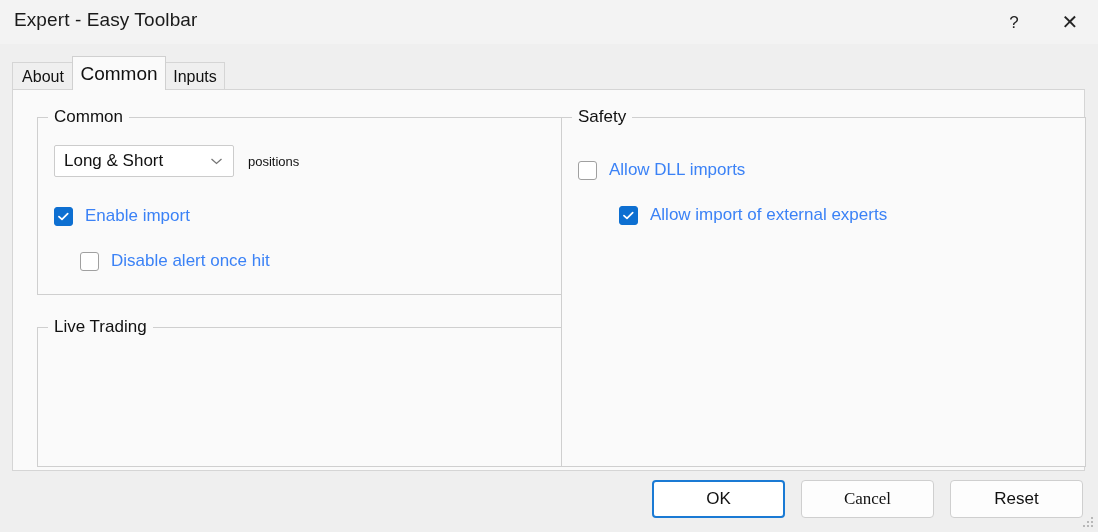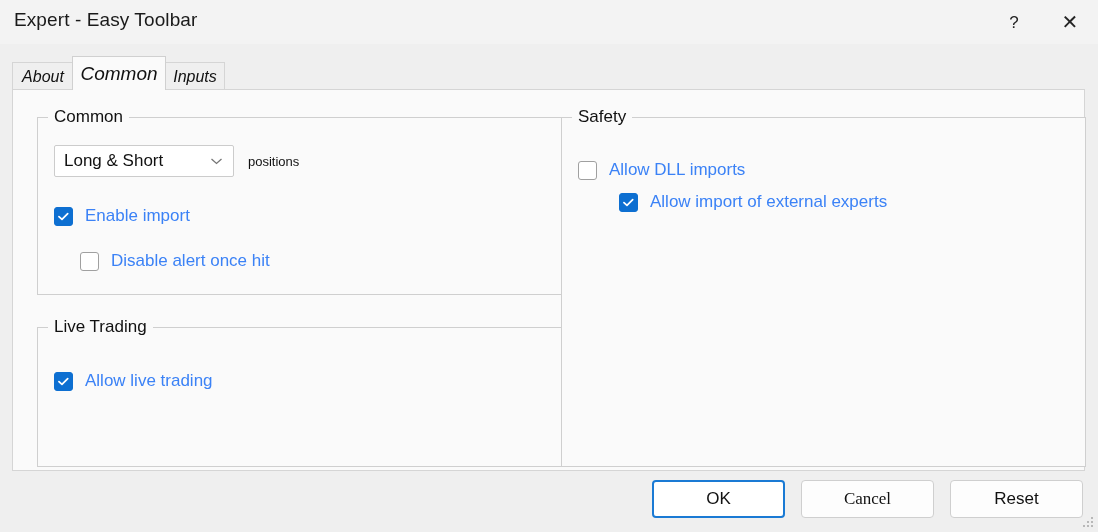--- a/index.html
+++ b/index.html
@@ -61,21 +61,20 @@
     font-family: "Liberation Sans", sans-serif;
   }
   .tb-btn.close .glyph { font-size: 20px; font-weight: 300; }
 
   
   .tabstrip {
     position: absolute;
     left: 0; top: 44px;
     width: 1098px; height: 46px;
     background: #efefef;
-    font-style: italic;
   }
   .tab {
     position: absolute;
     bottom: 0;
     background: #efefef;
     border: 1px solid #d5d5d5;
     border-bottom: none;
     display: flex;
     align-items: center;
     justify-content: center;
@@ -197,21 +196,21 @@
     white-space: nowrap;
   }
 
   
   #cb-enable-alerts   { left: 16px;  top: 88px; }
   #cb-disable-alert   { left: 42px;  top: 133px; }
   
   #cb-allow-live      { left: 16px;  top: 43px; }
   
   #cb-allow-dll       { left: 16px;  top: 42px; }
-  #cb-allow-import    { left: 16px;  top: 74px; padding-left: 41px; }
+  #cb-allow-import    { left: 16px;  top: 87px; padding-left: 41px; }
 
   
   .buttonbar {
     position: absolute;
     left: 0; top: 472px;
     width: 1098px; height: 60px;
     background: #efefef;
     padding-left: 24px;
   }
   .btn {
@@ -303,28 +302,20 @@
         <span class="cb-box off">
           
         </span>
         <span class="cb-label">Disable alert once hit</span>
       </div>
     </div>
 
     <div class="groupbox" id="group-livetrade">
       <div class="legend">Live Trading</div>
 
-      <div class="cb-row" id="cb-allow-live">
-        <span class="cb-box on">
-          <svg class="tick" viewBox="0 0 19 19">
-            <path d="M4.4 9.6 L7.8 12.8 L14.2 6.2" fill="none" stroke="#ffffff" stroke-width="1.9" stroke-linecap="round" stroke-linejoin="round"></path>
-          </svg>
-        </span>
-        <span class="cb-label">Allow live trading</span>
-      </div>
     </div>
 
     <div class="groupbox" id="group-safety">
       <div class="legend">Safety</div>
 
       <div class="cb-row" id="cb-allow-dll">
         <span class="cb-box off">
           
         </span>
         <span class="cb-label">Allow DLL imports</span>

